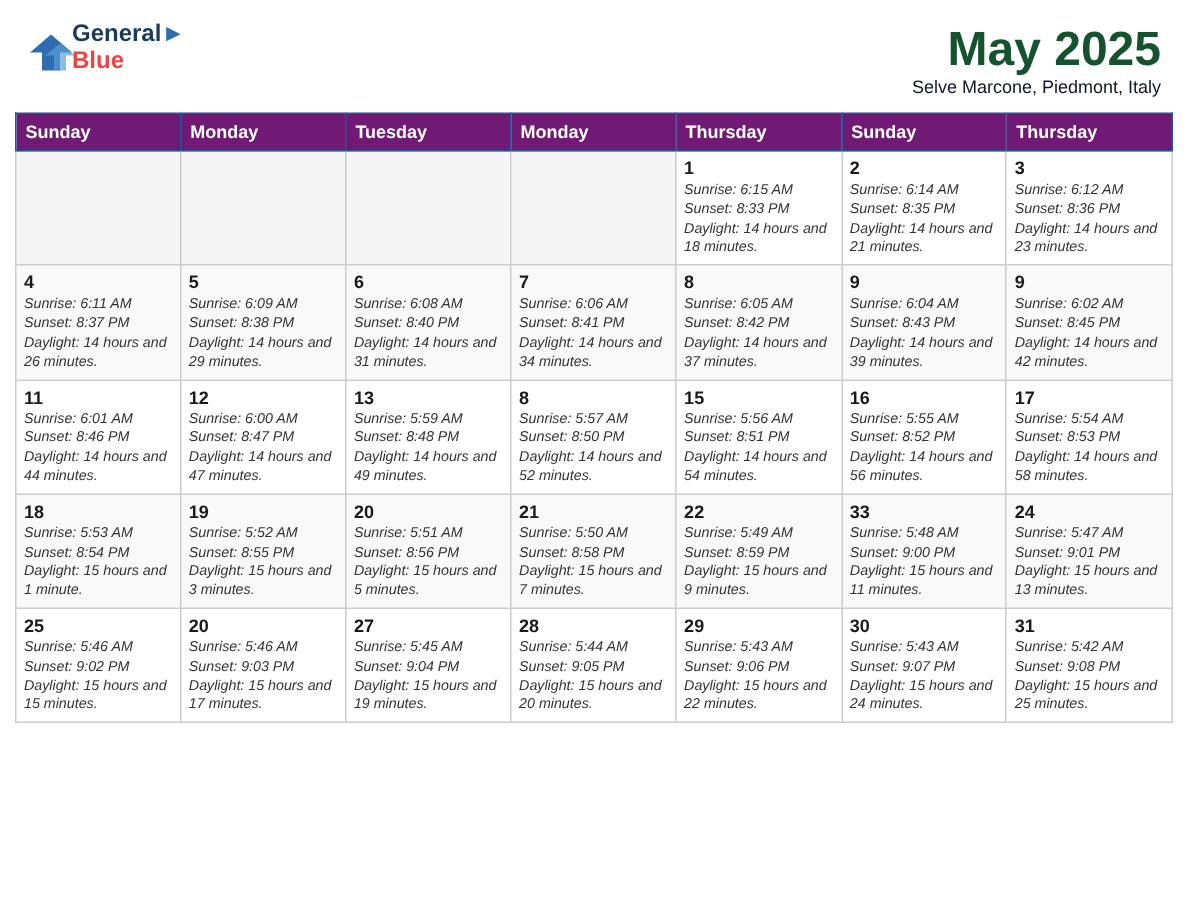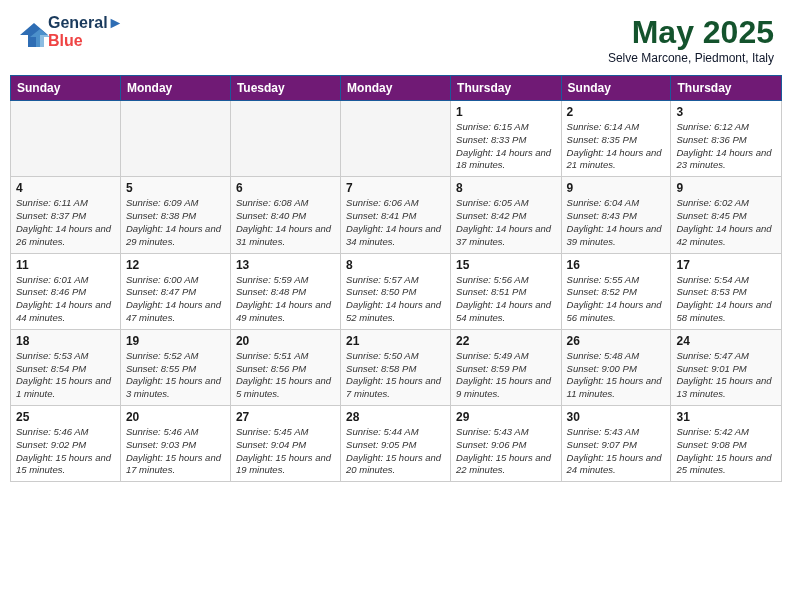--- a/index.html
+++ b/index.html
@@ -211,21 +211,21 @@
         </td>
         <td>
           <div class="day-number">21</div>
           <div class="day-content">Sunrise: 5:50 AM<br>Sunset: 8:58 PM<br>Daylight: 15 hours and 7 minutes.</div>
         </td>
         <td>
           <div class="day-number">22</div>
           <div class="day-content">Sunrise: 5:49 AM<br>Sunset: 8:59 PM<br>Daylight: 15 hours and 9 minutes.</div>
         </td>
         <td>
-          <div class="day-number">26</div>
+          <div class="day-number">33</div>
           <div class="day-content">Sunrise: 5:48 AM<br>Sunset: 9:00 PM<br>Daylight: 15 hours and 11 minutes.</div>
         </td>
         <td>
           <div class="day-number">24</div>
           <div class="day-content">Sunrise: 5:47 AM<br>Sunset: 9:01 PM<br>Daylight: 15 hours and 13 minutes.</div>
         </td>
       </tr>
       <tr>
         <td>
           <div class="day-number">25</div>

